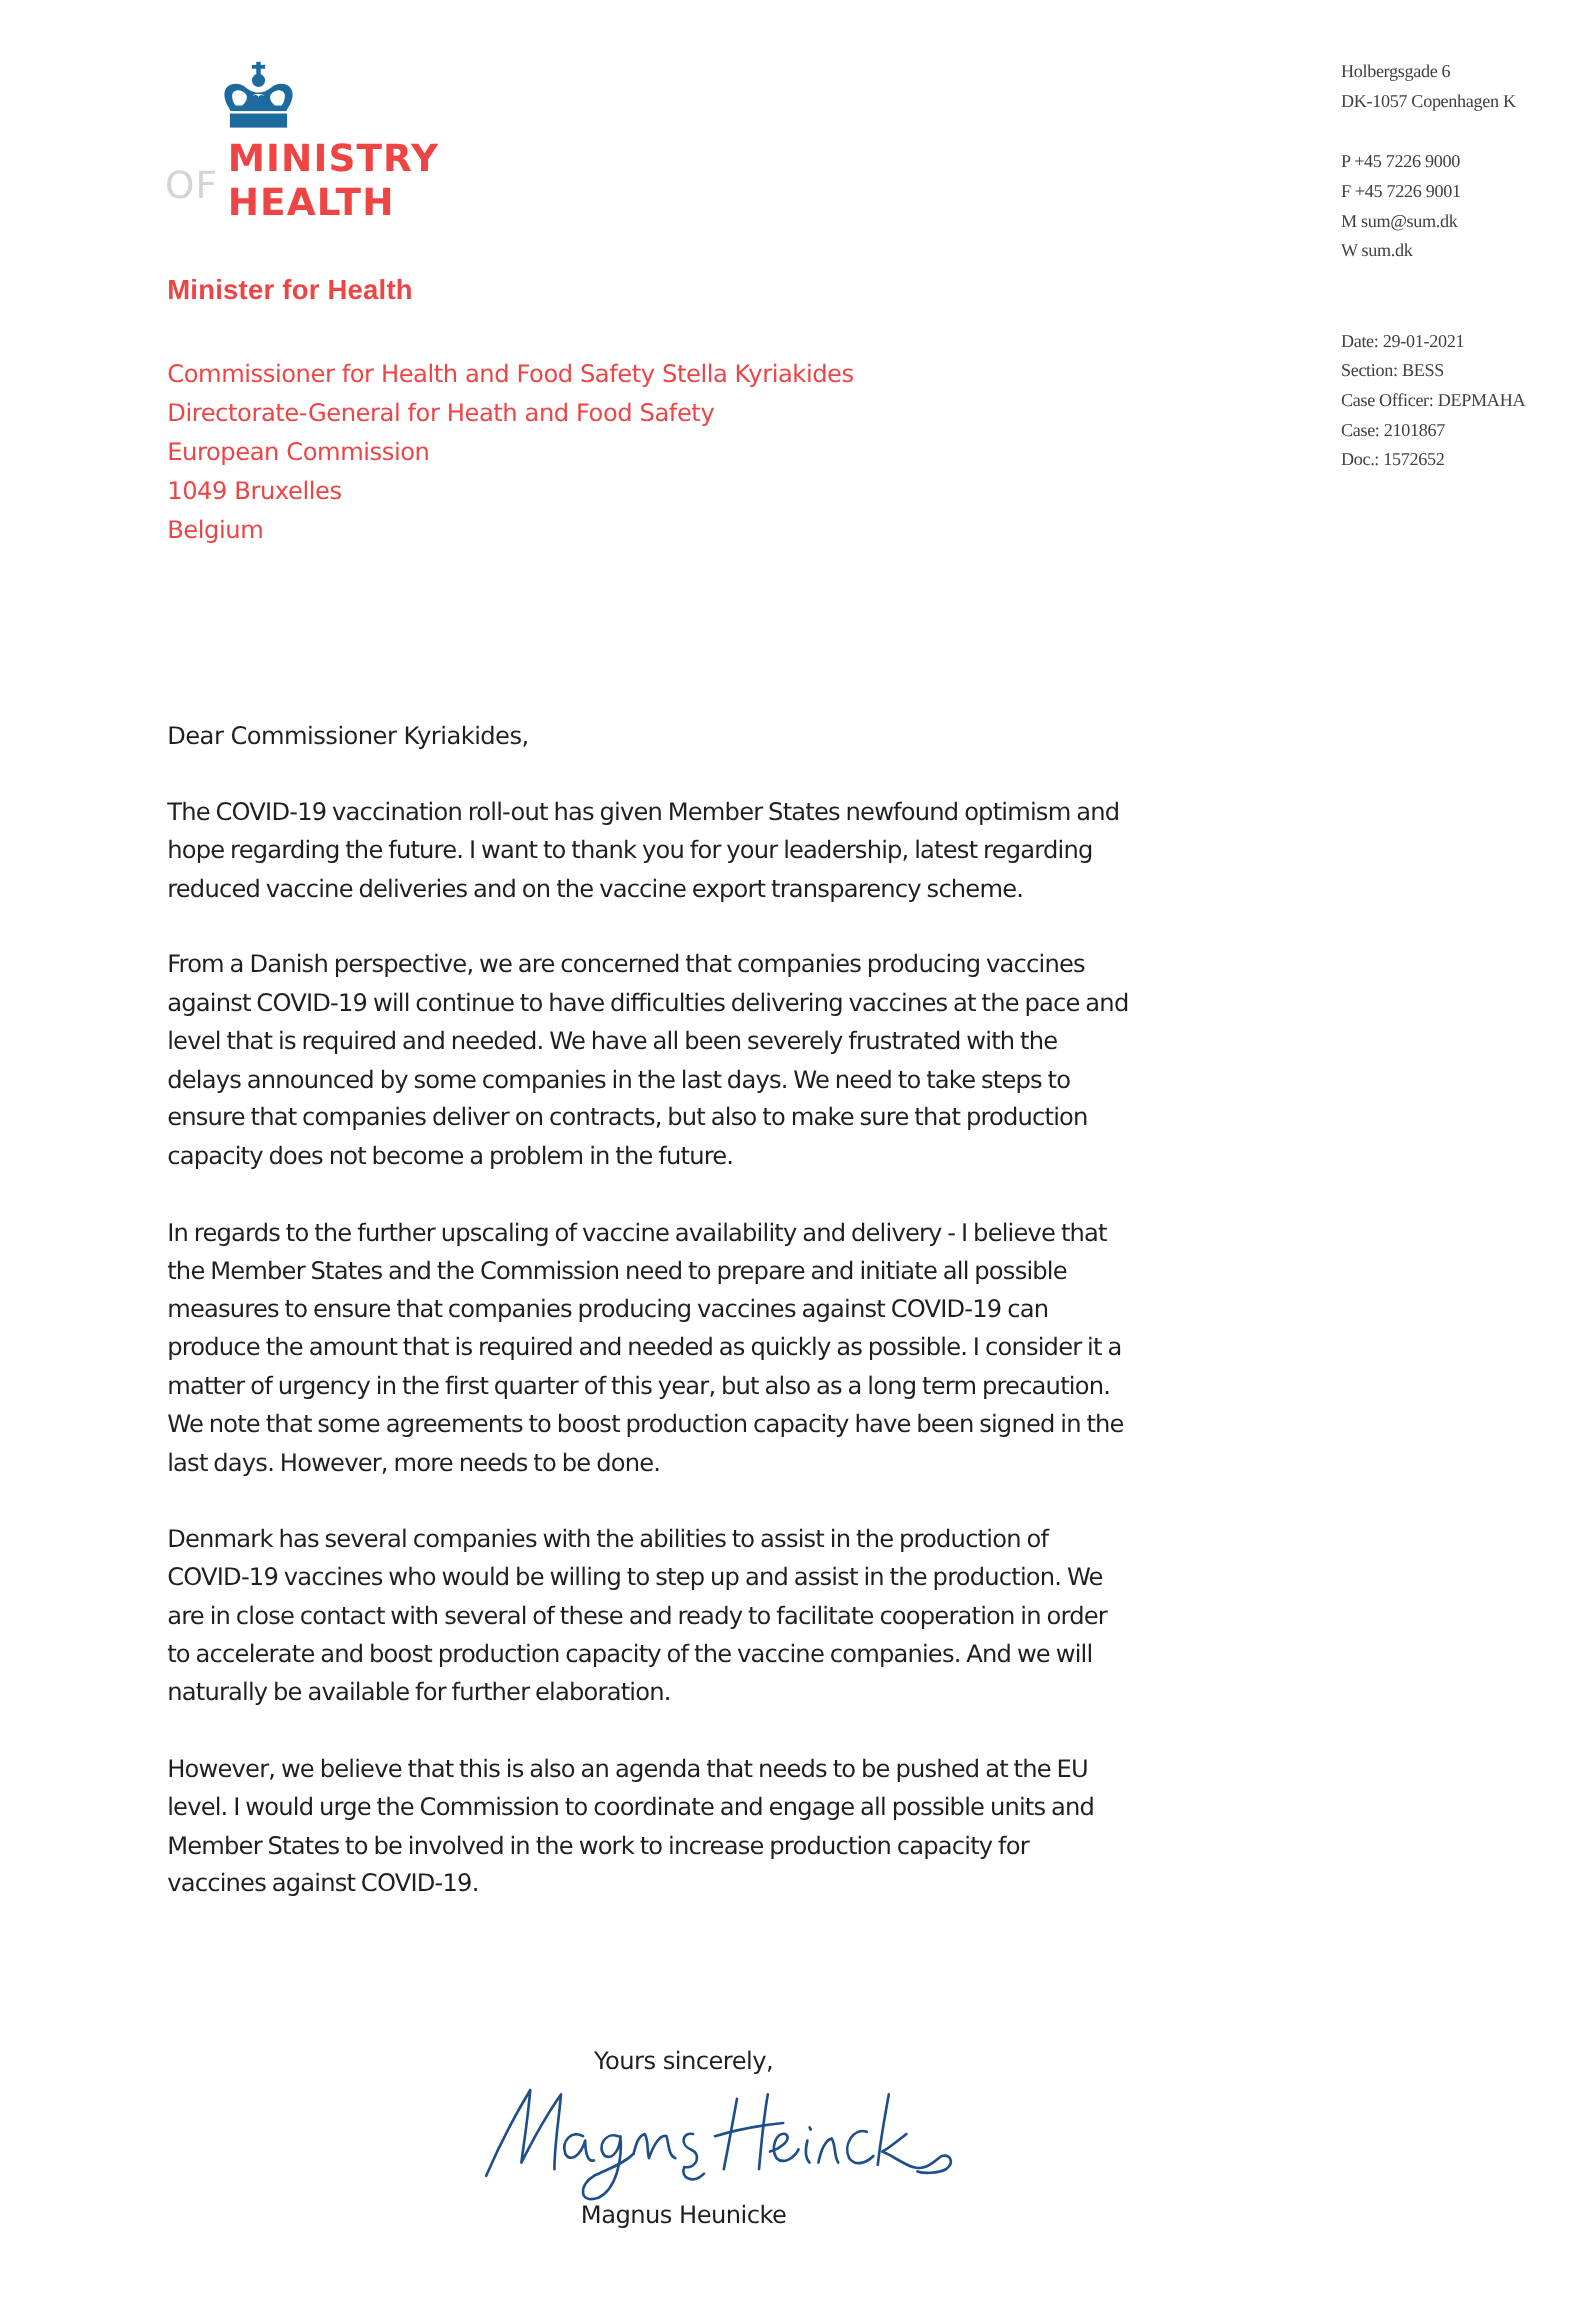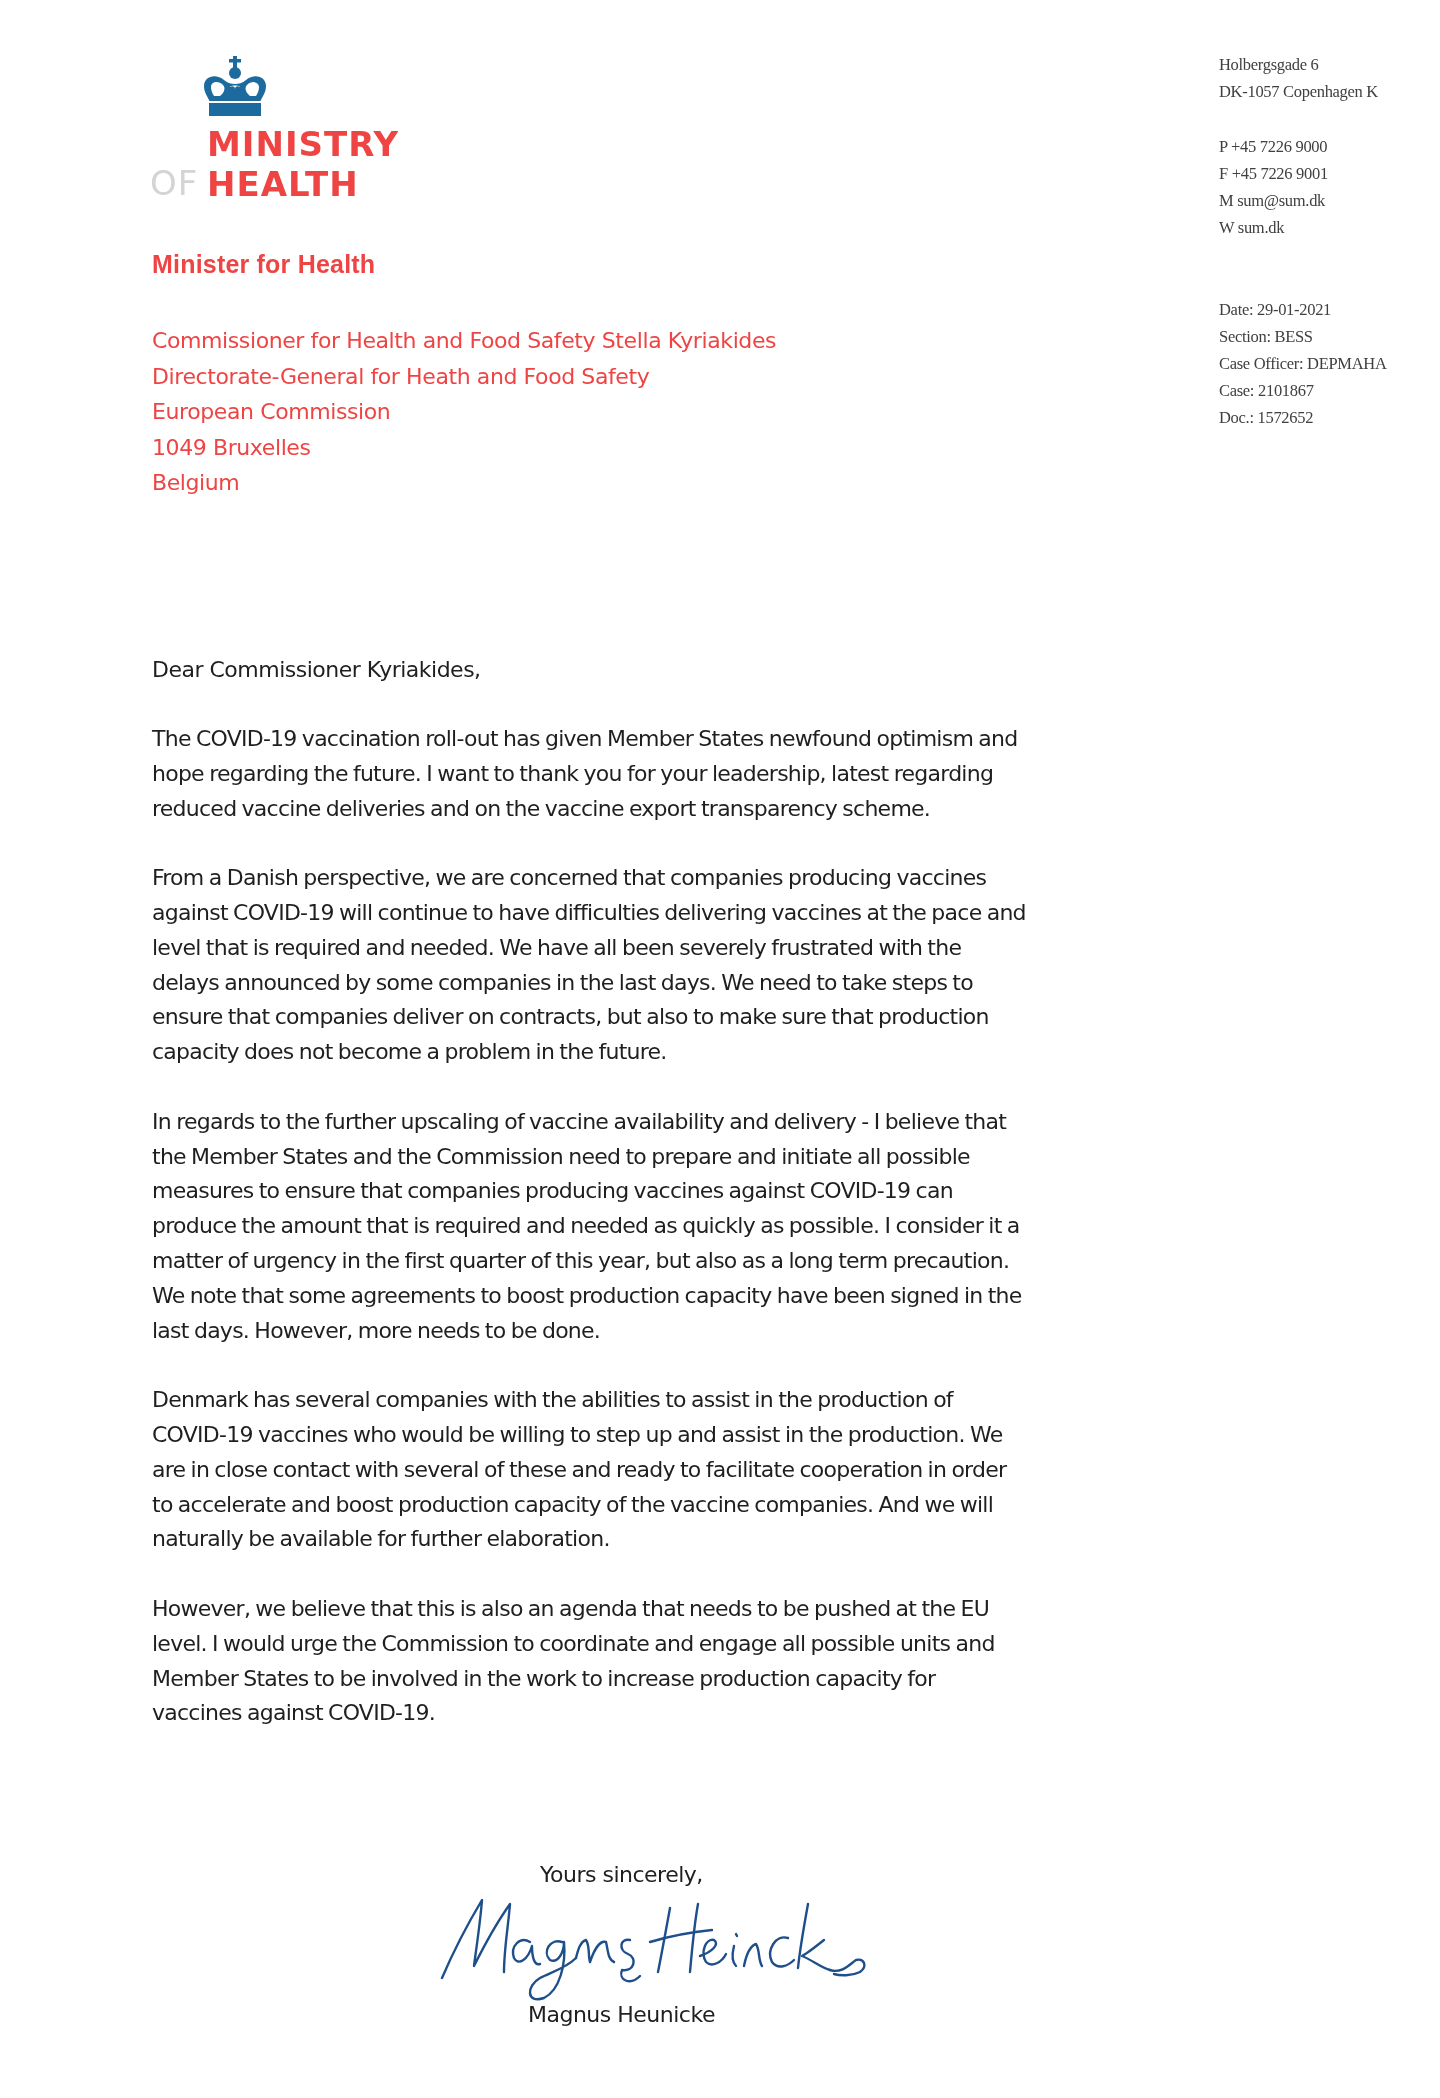--- a/index.html
+++ b/index.html
@@ -42,21 +42,21 @@
     position: absolute;
     font-family: "DejaVu Sans", "Liberation Sans", sans-serif;
     font-weight: bold;
     font-size: 34px;
     letter-spacing: 1px;
     line-height: 1;
     color: #ef4444;
   }
   .logo-ministry { left: 57px; top: 75px; }
   .logo-of {
-    left: 0px; top: 114px;
+    left: 0px; top: 100px;
     color: #d2d4d6;
     font-weight: normal;
   }
   .logo-health { left: 57px; top: 115px; }
 
   
   .sender-title {
     position: absolute;
     left: 152px;
     top: 250px;

